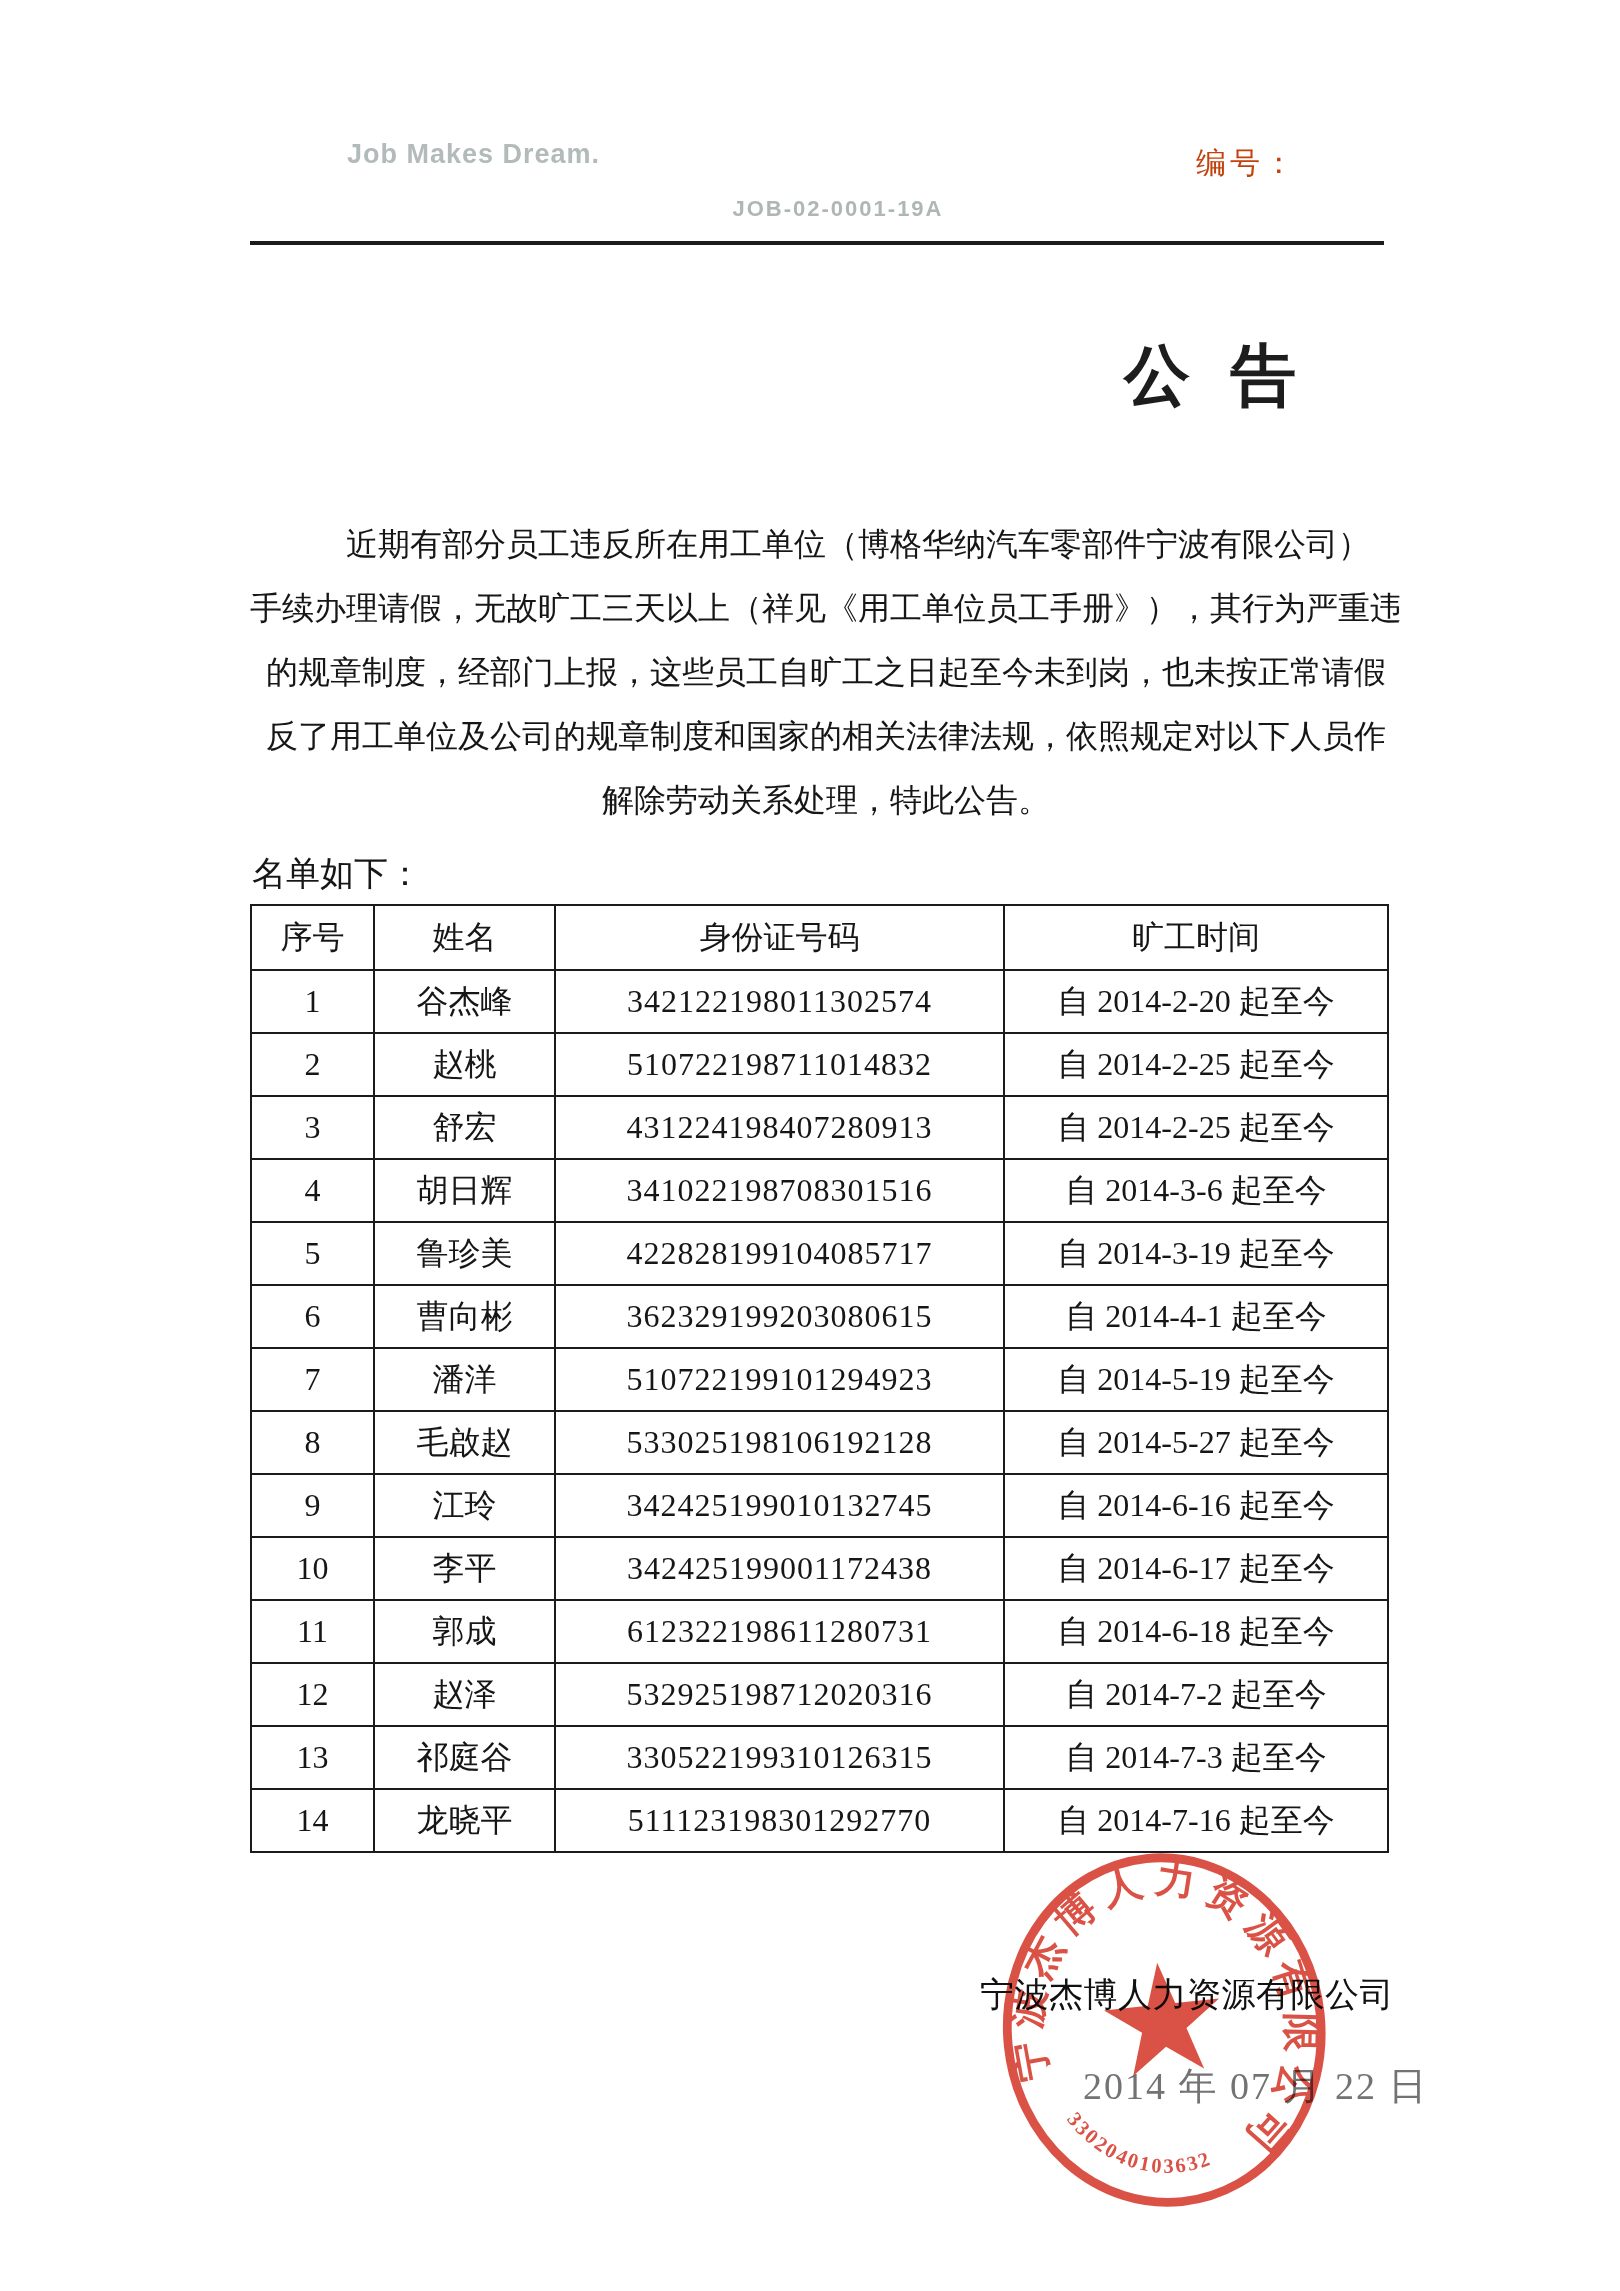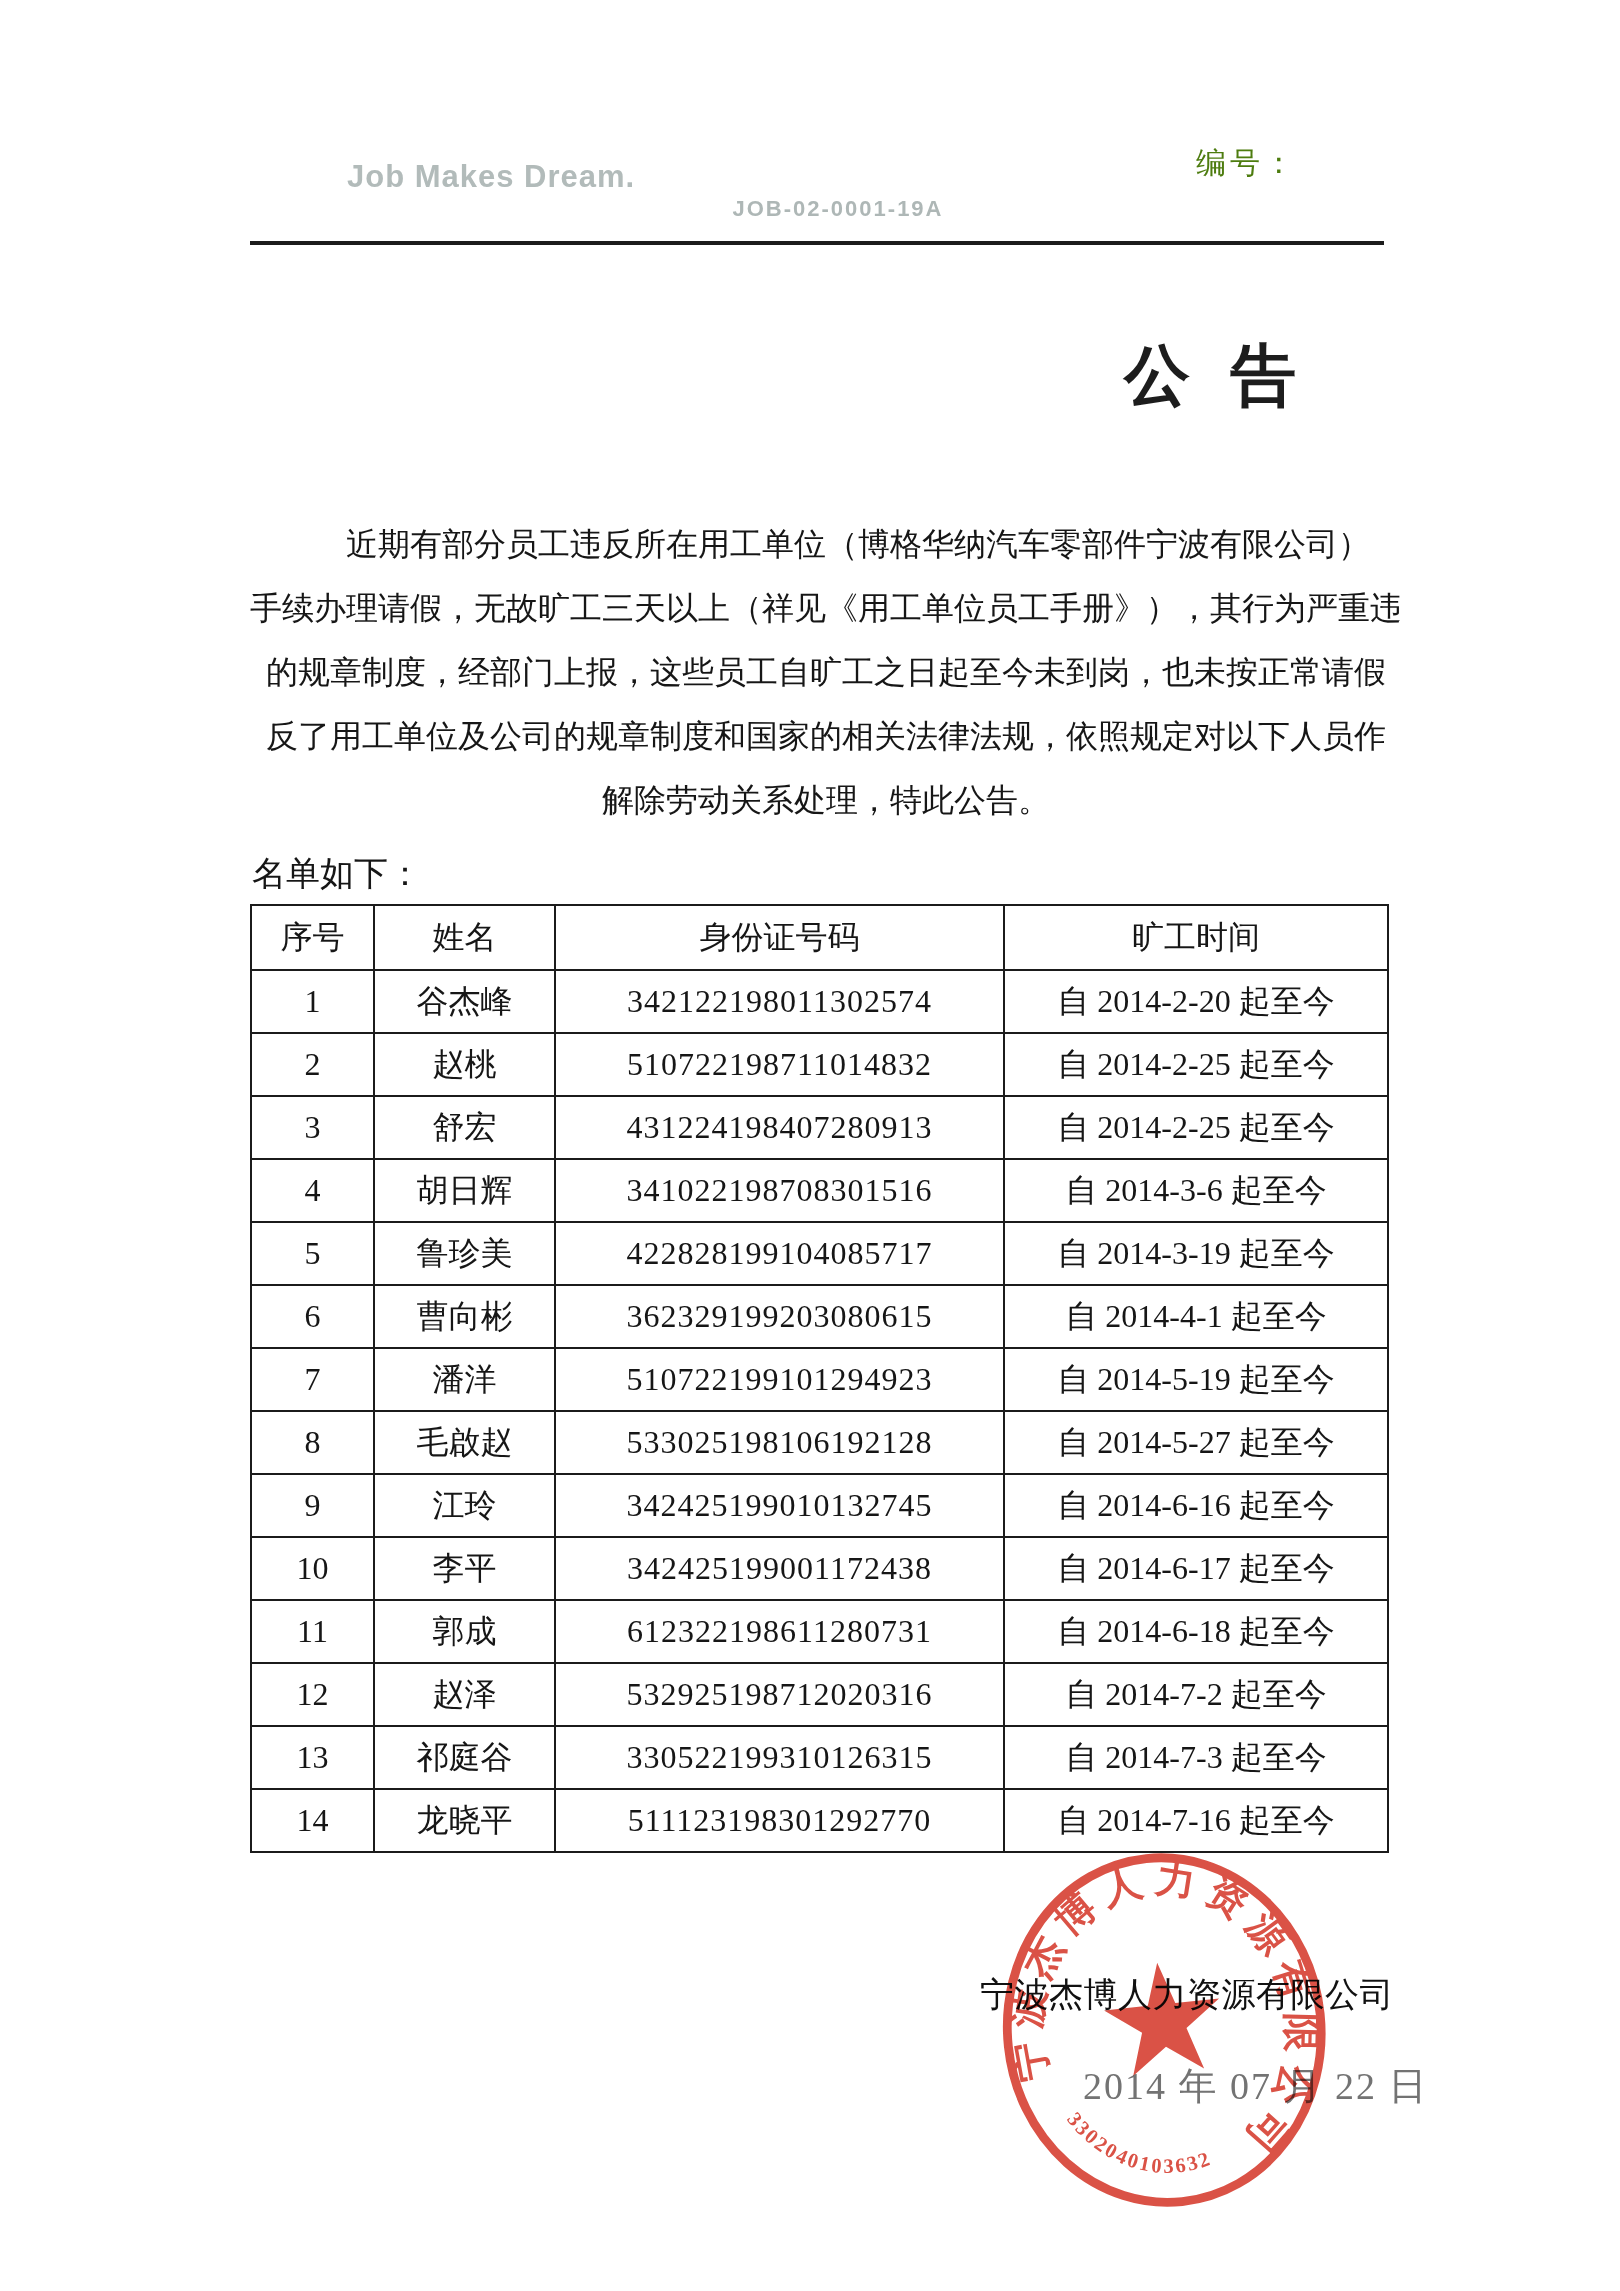--- a/index.html
+++ b/index.html
@@ -9,27 +9,26 @@
     margin:0 auto;
     background:#ffffff;
     overflow:hidden;
     font-family:"Liberation Serif","DejaVu Serif",serif;
     color:#161616;
   }
   
   .logo-text{
     position:absolute;left:347px;top:139px;
     font-family:"Liberation Sans","DejaVu Sans",sans-serif;
-    font-size:31px;font-weight:700;letter-spacing:1px;
+    font-size:27px;font-weight:700;letter-spacing:1px;
     color:#b2bbba;
-    margin-top:20px;
   }
   .number-label{
     position:absolute;left:1196px;top:143px;
-    font-size:30px;color:#4d7c0f;letter-spacing:3.9px;
+    font-size:30px;color:#c2410c;letter-spacing:3.9px;
   }
   .doc-code{
     position:absolute;left:0;top:196px;width:1620px;
     text-align:center;
     font-family:"Liberation Sans","DejaVu Sans",sans-serif;
     font-size:22px;font-weight:700;letter-spacing:2px;
     color:#aeb7b6;
     padding-left:28px;
   }
   .header-rule{

